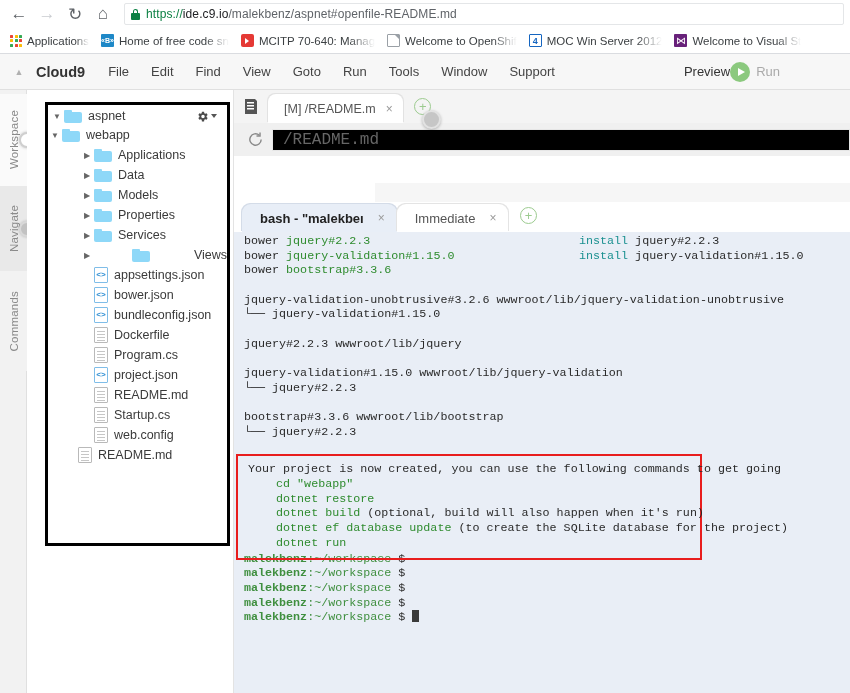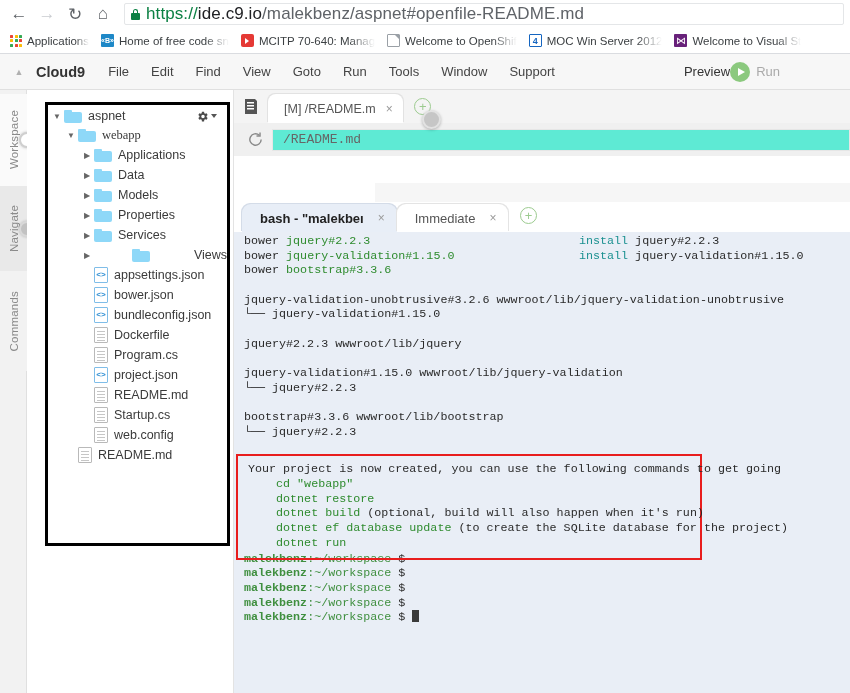--- a/index.html
+++ b/index.html
@@ -13,21 +13,21 @@
              color:#5f6368; font-size:17px; cursor:default; }
   .nav-btn.dim { color:#c9ccd0; }
   .omnibox { flex:1; height:22px; margin-left:6px; background:#fff;
              border:1px solid #e4e6e8; border-radius:2px; display:flex; align-items:center;
              padding:0 6px; gap:6px; }
   .lock { width:9px; height:11px; position:relative; flex:0 0 auto; }
   .lock .body { position:absolute; bottom:0; left:0; width:9px; height:7px; background:#0b8043; border-radius:1px; }
   .lock .shackle { position:absolute; top:0; left:2px; width:5px; height:5px;
                    border:1.6px solid #0b8043; border-bottom:none;
                    border-radius:3px 3px 0 0; }
-  .url { font-size:17px; color:#3c4043; white-space:nowrap; letter-spacing:0.1px; }
+  .url { font-size:12px; color:#3c4043; white-space:nowrap; letter-spacing:0.1px; }
   .url .scheme { color:#0b8043; }
   .url .host { color:#202124; }
   .url .path { color:#5f6368; }
 
   .bookmarks { height:26px; background:#fff; display:flex; align-items:center;
                padding:0 6px; gap:0px; border-bottom:1px solid #dadce0; overflow:hidden; }
   .bm { display:flex; align-items:center; gap:5px; padding:0 8px 0 4px; height:22px;
         max-width:150px; overflow:hidden; flex:0 0 auto; }
   .bm-label { font-size:11.5px; color:#3c4043; white-space:nowrap;
               -webkit-mask-image:linear-gradient(to right,#000 78%,transparent 100%);
@@ -127,23 +127,23 @@
   .plus-circle { width:17px; height:17px; border-radius:50%; border:1.5px solid #9ccb8f;
                  color:#9ccb8f; font-size:13px; line-height:13px; display:flex;
                  align-items:center; justify-content:center; }
   .handle-dot { position:absolute; left:188px; top:20px; width:19px; height:19px;
                 border-radius:50%; background:#c6c6c6; border:2.5px solid #e2e2e2;
                 box-shadow:0 1px 3px rgba(0,0,0,0.25); }
 
   .editor-pathbar { height:33px; background:#f0f0f0; display:flex; align-items:center;
                     padding-left:4px; }
   .reload-ico { width:34px; display:flex; align-items:center; justify-content:center; }
-  .path-input { flex:1; height:22px; background:#5eead4; border:1px solid #e6e6e6;
+  .path-input { flex:1; height:22px; background:#000000; border:1px solid #e6e6e6;
                 display:flex; align-items:center; padding:0 10px;
-                font-family:"Liberation Mono", monospace; font-size:13px; color:#666;
+                font-family:"Liberation Mono", monospace; font-size:16px; color:#666;
                 margin-right:0; }
 
   .editor-blank { height:46px; background:#fff; position:relative; }
   .editor-blank .gray-strip { position:absolute; left:141px; right:0; top:27px; bottom:0;
                               background:#f6f6f6; }
 
   
   .term-tabbar { height:30px; background:#fff; display:flex; align-items:flex-end;
                  padding-left:8px; position:relative; z-index:3; }
   .ttab { height:28px; display:flex; align-items:center; gap:14px;
@@ -269,21 +269,21 @@
         <span class="folder"></span>
         <span>aspnet</span>
         <span class="gear">
           <svg width="13" height="13" viewBox="0 0 24 24" aria-hidden="true">
             <path fill="#4a4a4a" d="M19.4 13a7.6 7.6 0 0 0 0-2l2.1-1.6-2-3.5-2.5 1a7.5 7.5 0 0 0-1.7-1L14.9 3h-4l-.4 2.9c-.6.2-1.2.6-1.7 1l-2.5-1-2 3.5L6.4 11a7.6 7.6 0 0 0 0 2l-2.1 1.6 2 3.5 2.5-1c.5.4 1.1.8 1.7 1l.4 2.9h4l.4-2.9c.6-.2 1.2-.6 1.7-1l2.5 1 2-3.5L19.4 13zM12.9 15.2a3.2 3.2 0 1 1 0-6.4 3.2 3.2 0 0 1 0 6.4z"></path>
           </svg>
           <span class="caret-sm"></span>
         </span>
       </div>
       <div id="tree-rows">
-          <div class="tree-row" style="padding-left: 16px; font-family: Liberation Serif, serif;">
+          <div class="tree-row" style="">
             <span class="arrow open"></span>
             <span class="folder"></span>
             <span>webapp</span>
           </div>
           <div class="tree-row" style="padding-left: 32px;">
             <span class="arrow closed"></span>
             <span class="folder"></span>
             <span>Applications</span>
           </div>
           <div class="tree-row" style="padding-left: 32px;">

